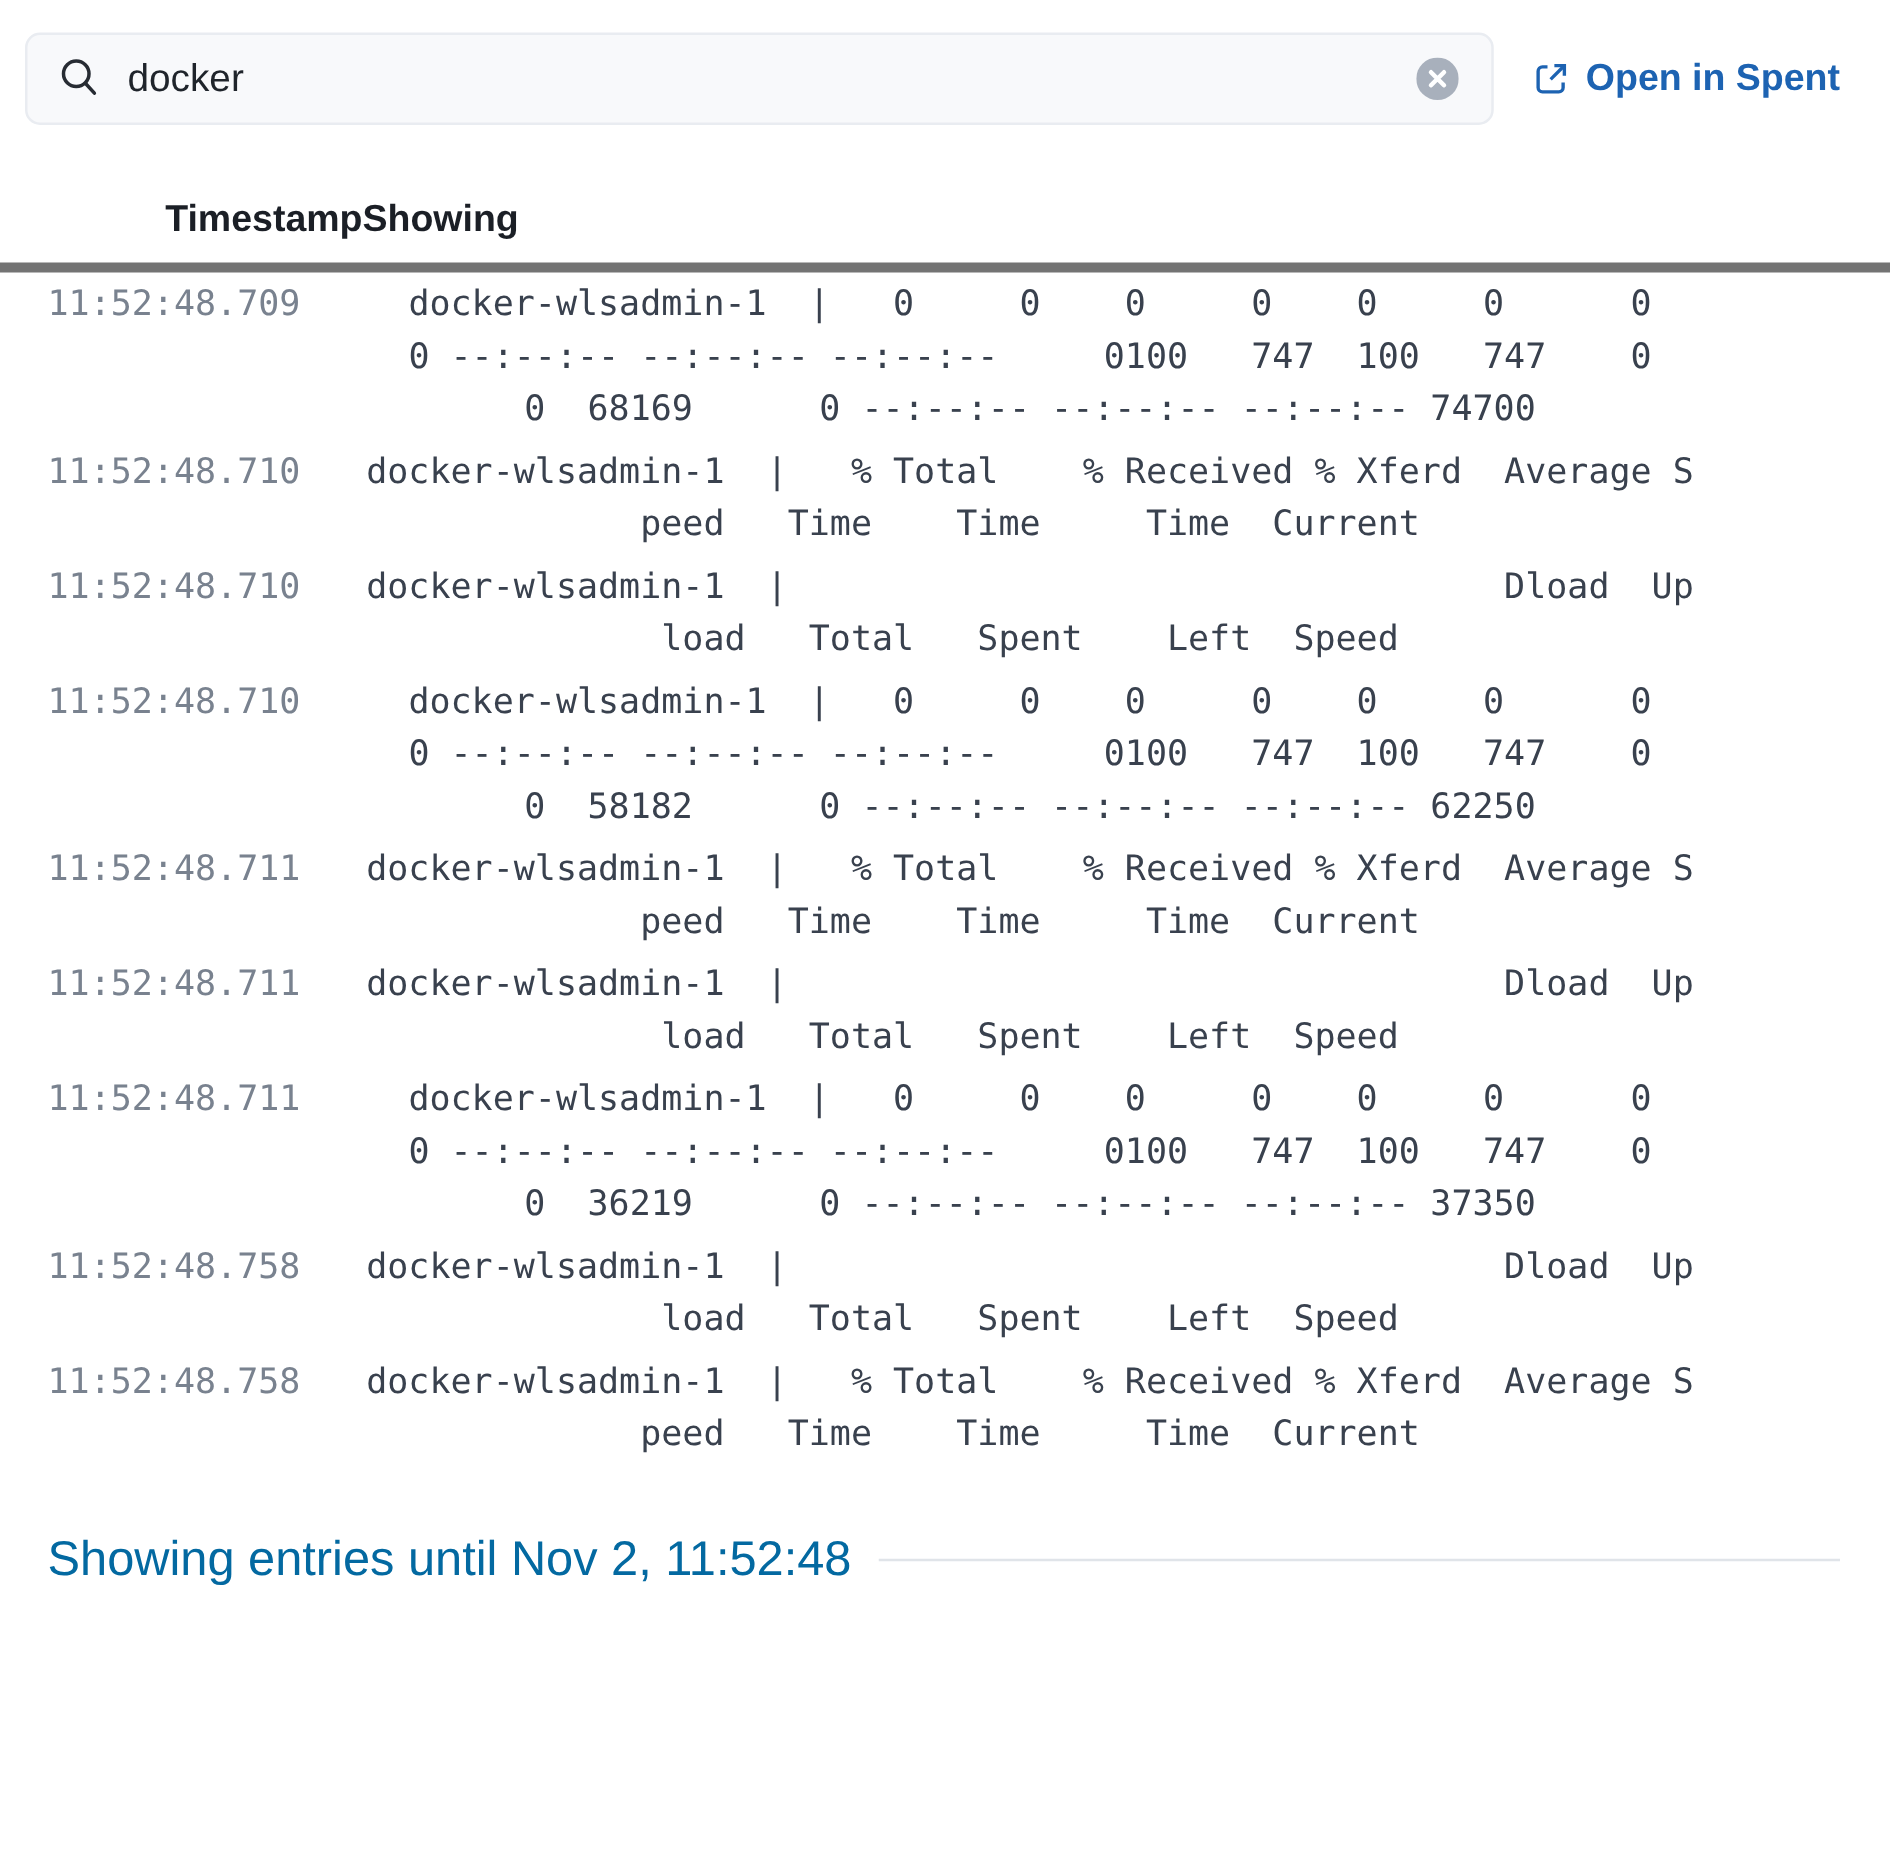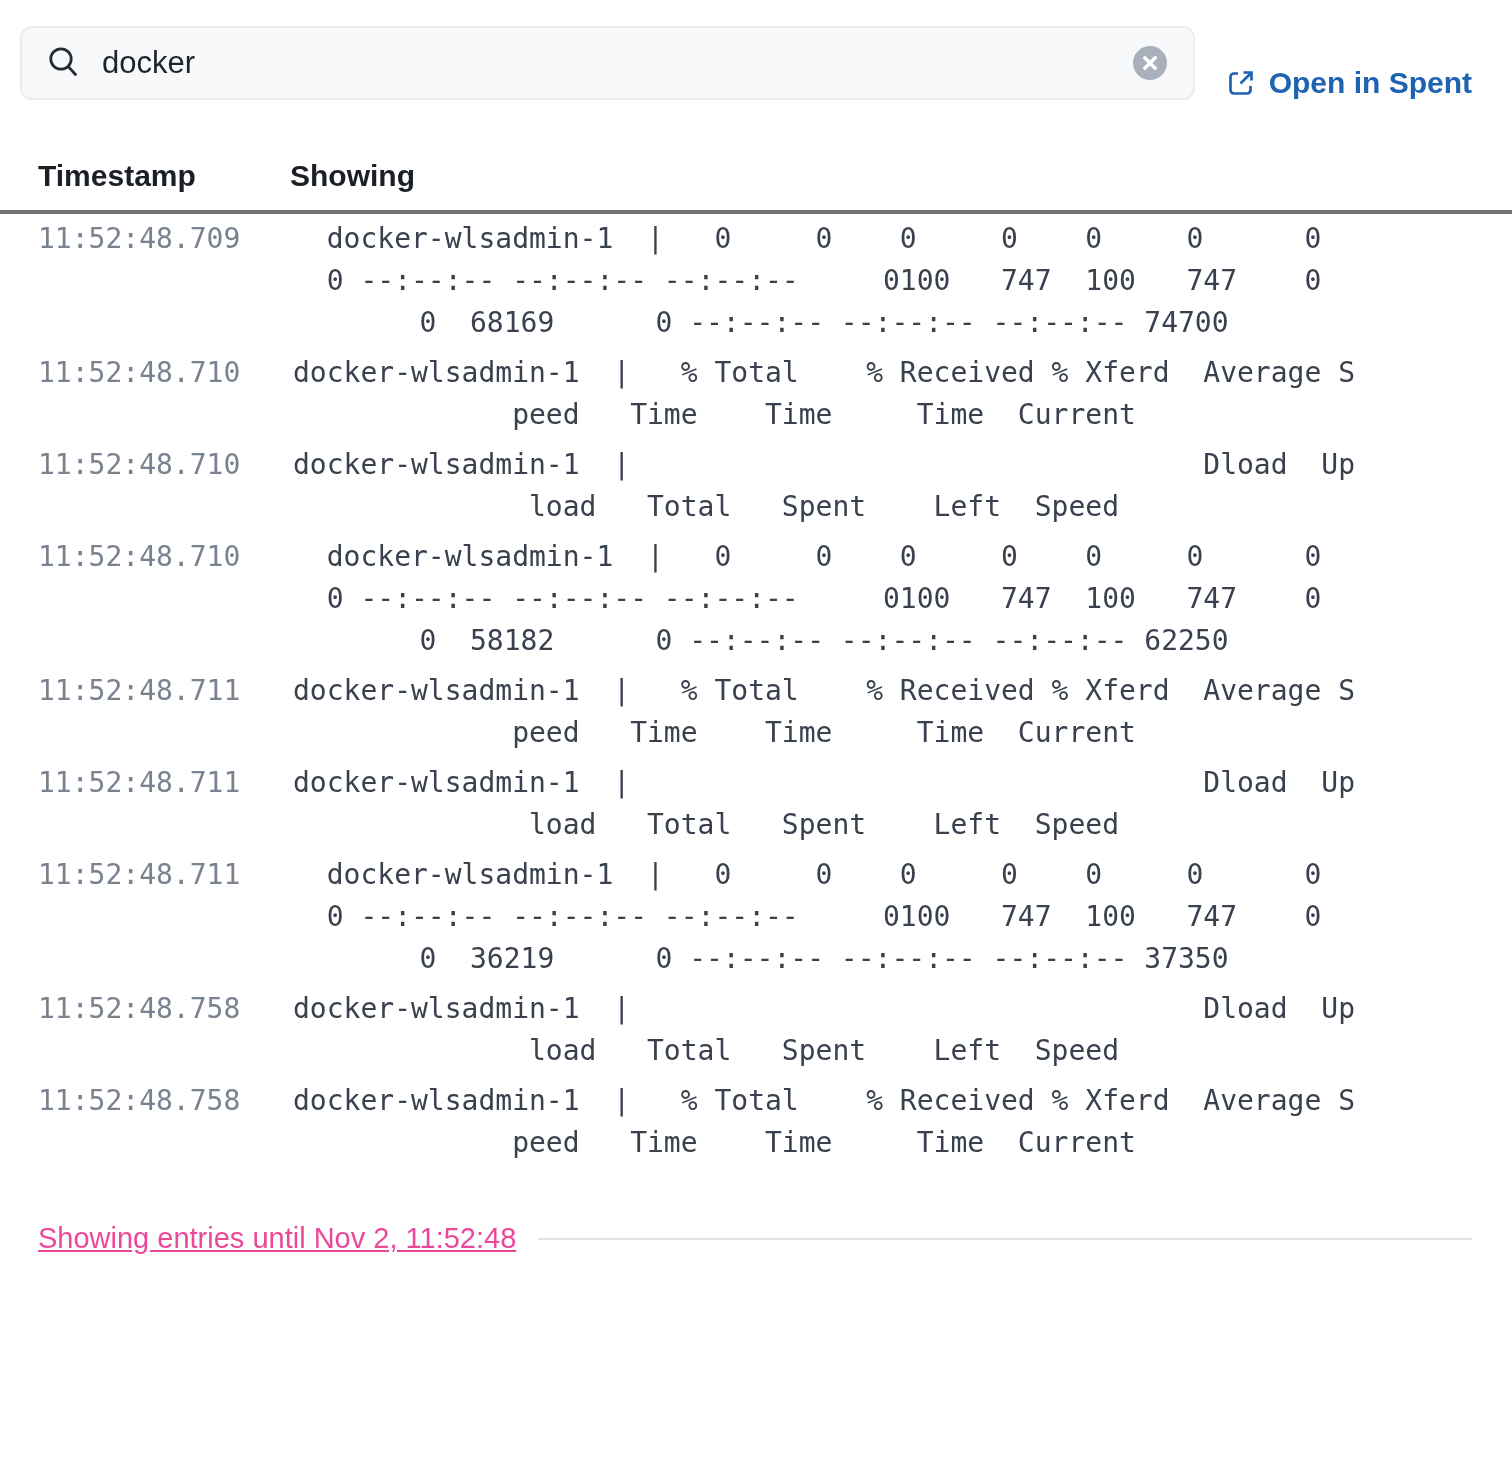--- a/index.html
+++ b/index.html
@@ -7,21 +7,21 @@
   body {
     width: 1512px;
     height: 1480px;
     overflow: hidden;
     font-family: "Liberation Sans", sans-serif;
   }
 
   
   .topbar {
     display: flex;
-    align-items: flex-end;
+    align-items: center;
     margin: 26px 40px 16px 20px;
   }
   .search-box {
     flex: 1;
     height: 74px;
     display: flex;
     align-items: center;
     gap: 20px;
     padding: 0 26px 0 24px;
     background: #f8f9fb;
@@ -61,21 +61,22 @@
     font-weight: bold;
     color: #1d63b2;
     white-space: nowrap;
   }
 
   
   .thead {
     display: flex;
     margin-top: 58px;
     padding: 0 0 16px 38px;
-    border-bottom: 4px solid #737373;
+    border-bottom: 8px solid #737373;
+    text-align: right;
   }
   .th {
     font-size: 30px;
     font-weight: bold;
     color: #1b1f26;
     line-height: 36px;
   }
   .ts-col { width: 252px; }
 
   .row {
@@ -99,24 +100,23 @@
     text-align: center;
   }
 
   
   .footer {
     display: flex;
     align-items: center;
     margin: 54px 40px 0 38px;
   }
   .footer-text {
-    font-size: 29px;
-    color: #ec4899;
+    font-size: 39px;
+    color: #0369a1;
     white-space: nowrap;
-    text-decoration: underline;
   }
   .footer-line {
     flex: 1;
     height: 2px;
     background: #e0e4e9;
     margin-left: 22px;
   }
 </style>
 </head>
 <body>

